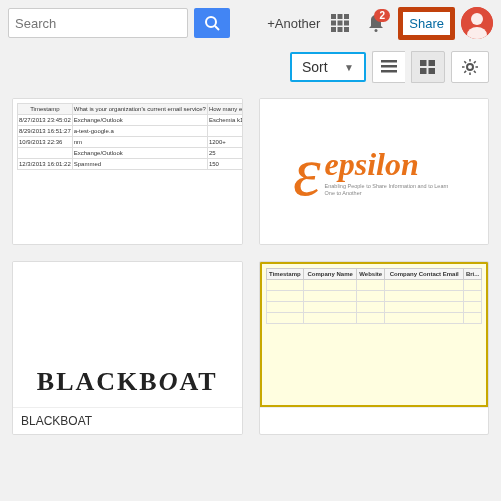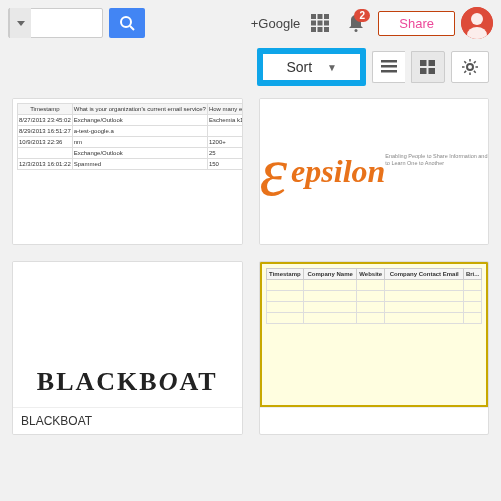--- a/index.html
+++ b/index.html
@@ -95,26 +95,26 @@
       color: white;
       font-size: 10px;
       border-radius: 8px;
       padding: 1px 4px;
       min-width: 16px;
       text-align: center;
       font-weight: bold;
     }
     .share-btn {
       background: white;
-      border: 1px solid #c2410c;
+      border: 5px solid #c2410c;
       border-radius: 2px;
-      padding: 4px 20px;
+      padding: 4px 6px;
       font-size: 13px;
       cursor: pointer;
-      color: #ec4899;
+      color: #0369a1;
     }
     .avatar {
       width: 32px;
       height: 32px;
       border-radius: 50%;
       background: #dd4b39;
       display: flex;
       align-items: center;
       justify-content: center;
       cursor: pointer;
@@ -129,23 +129,23 @@
       padding: 6px 12px;
       gap: 6px;
       background: #f1f1f1;
       height: 42px;
     }
     .sort-btn {
       display: flex;
       align-items: center;
       gap: 15px;
       background: white;
-      border: 6px solid #0ea5e9;
+      border: 2px solid #0ea5e9;
       border-radius: 2px;
-      padding: 5px 23px;
+      padding: 5px 10px;
       font-size: 14px;
       cursor: pointer;
       color: #333;
       min-width: 76px;
     }
     .sort-btn .arrow {
       font-size: 10px;
       color: #666;
       margin-left: auto;
     }
@@ -258,21 +258,21 @@
     }
     .epsilon-symbol {
       font-size: 70px;
       color: #e8721a;
       font-style: italic;
       font-family: Georgia, serif;
       line-height: 1;
     }
     .epsilon-text-block {
       display: flex;
-      flex-direction: row;
+      flex-direction: column;
     }
     .epsilon-name {
       font-size: 32px;
       color: #e8721a;
       font-weight: bold;
       font-style: italic;
       font-family: Georgia, serif;
     }
     .epsilon-tagline {
       font-size: 5.5px;
@@ -328,34 +328,35 @@
       padding: 2px 1px;
       white-space: nowrap;
       overflow: hidden;
     }
   </style>
 </head>
 <body>
 
 <div class="topbar">
   <div class="search-container">
+    <input class="search-input" type="text" placeholder="Search" style="">
     <div class="search-dropdown-arrow">
       <svg width="8" height="5" viewBox="0 0 8 5">
           <path d="M0 0 L4 5 L8 0 Z" fill="#666"></path>
         </svg>
     </div>
   </div>
   <button class="search-btn">
     <svg width="16" height="16" viewBox="0 0 16 16">
       <circle cx="7" cy="7" r="5" stroke="white" stroke-width="2" fill="none"></circle>
       <line x1="11" y1="11" x2="15" y2="15" stroke="white" stroke-width="2"></line>
     </svg>
   </button>
   <div class="topbar-spacer"></div>
-  <span class="google-plus">+Google</span>
+  <span class="google-plus">+Another</span>
   <div class="apps-icon">
     <svg width="18" height="18" viewBox="0 0 18 18" fill="#666">
       <rect x="0" y="0" width="5" height="5"></rect>
       <rect x="6.5" y="0" width="5" height="5"></rect>
       <rect x="13" y="0" width="5" height="5"></rect>
       <rect x="0" y="6.5" width="5" height="5"></rect>
       <rect x="6.5" y="6.5" width="5" height="5"></rect>
       <rect x="13" y="6.5" width="5" height="5"></rect>
       <rect x="0" y="13" width="5" height="5"></rect>
       <rect x="6.5" y="13" width="5" height="5"></rect>

